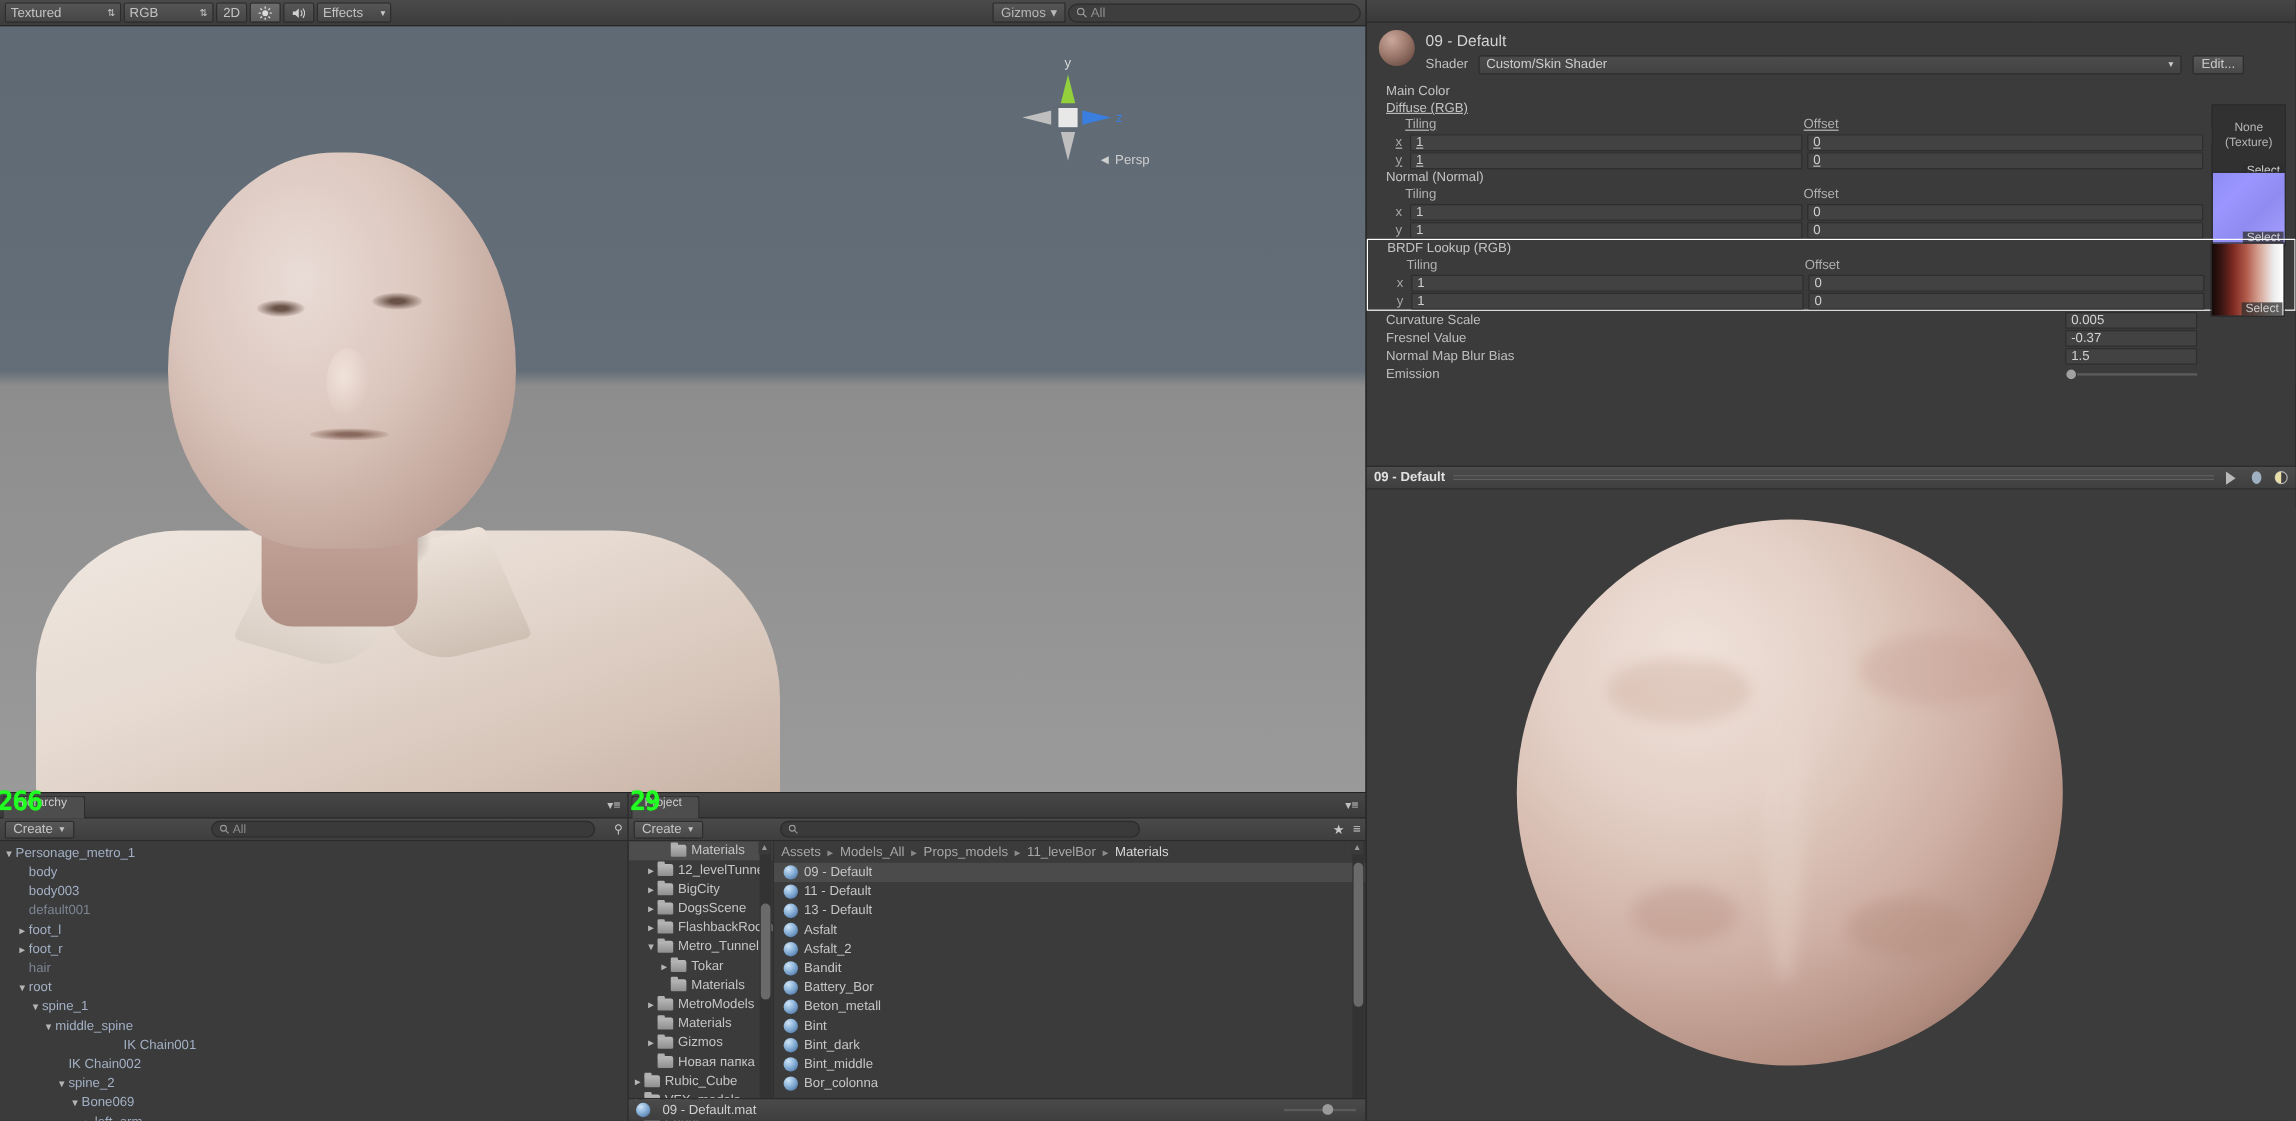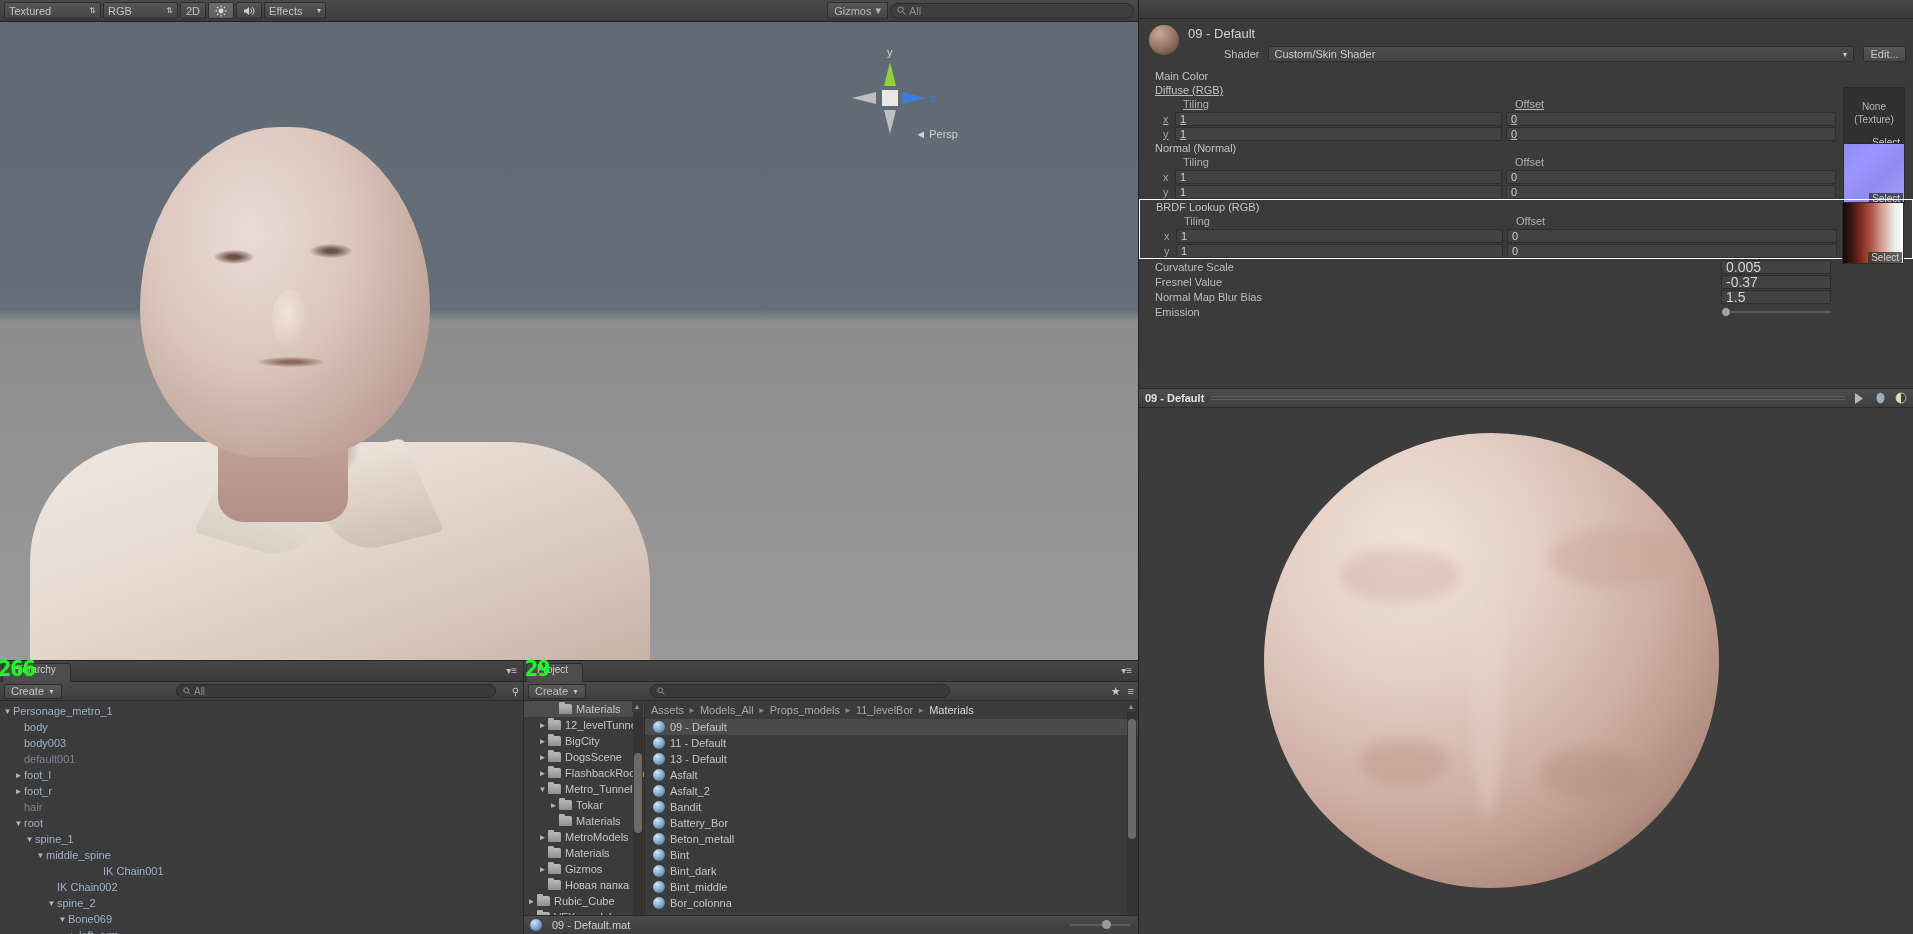--- a/index.html
+++ b/index.html
@@ -119,54 +119,54 @@
   
   .insp { position:absolute; left:1138px; top:0; width:775px; height:934px; background:#3b3b3b;
     border-left:1px solid #222; }
   .insp-tabrow { height:19px; background:linear-gradient(#464646,#3a3a3a); border-bottom:1px solid #2a2a2a; }
   .mat-header { display:flex; align-items:flex-start; gap:9px; padding:6px 8px 4px 10px;
     background:#3b3b3b; }
   .mat-thumb { width:30px; height:30px; border-radius:50%; flex:none;
     background:radial-gradient(circle at 35% 28%, #c9a79a 0%, #9e7a6d 45%, #6b4d44 85%); }
   .mat-title { color:#d2d2d2; font-size:13px; padding-top:1px; }
   .shader-row { display:flex; align-items:center; gap:9px; margin-top:5px; }
-  .shader-lbl { color:#c0c0c0; font-size:11px;margin-left:36px; }
+  .shader-lbl { color:#c0c0c0; font-size:11px; }
   .shader-pop { width:586px; height:16px; background:linear-gradient(#4b4b4b,#434343);
     border:1px solid #2d2d2d; border-radius:2px; display:flex; align-items:center;
     justify-content:space-between; padding:0 5px; color:#cdcdcd; font-size:11px; }
   .edit-btn { height:16px; padding:0 6px; display:flex; align-items:center;
     background:linear-gradient(#585858,#484848); border:1px solid #2d2d2d; border-radius:2px;
     color:#c8c8c8; font-size:11px; }
 
   .props { position:relative; padding:3px 0 0 0; background:#3b3b3b; }
   .prop-title { color:#c4c4c4; font-size:11px; padding-left:16px; height:14px; line-height:14px; }
   .tex-group { position:relative; }
   .tex-group.hl { border:1px solid #ffffff; }
   .subhdr { display:flex; color:#b0b0b0; font-size:11px; height:14px; line-height:14px; padding-left:32px; }
-  .subhdr .c1 { width:332px;margin-left:12px; }
+  .subhdr .c1 { width:332px; }
   .fieldrow { display:flex; align-items:center; height:15px; padding-left:24px; gap:4px; }
   .fieldrow .ax { width:8px; color:#a8a8a8; font-size:11px; }
   .fld { height:14px; background:#424242; border:1px solid #2e2e2e; border-radius:1px;
     display:flex; align-items:center; padding-left:4px; color:#cfcfcf; font-size:11px; }
   .fld.wide { width:327px; }
   .fld.off { width:330px; }
 
   .tex-slot { position:absolute; right:8px; width:62px; height:62px; border:1px solid #2a2a2a;
     background:#313131; }
   .tex-none { color:#b6b6b6; font-size:10px; text-align:center; padding-top:12px; line-height:13px; }
   .tex-sel { position:absolute; right:1px; bottom:0; color:#d0d0d0; font-size:10px;
     background:rgba(45,45,45,.75); padding:0 3px; }
   .color-swatch { position:absolute; right:26px; top:42px; width:44px; height:11px;
     background:#c6ada0; border:1px solid #282828; }
   .eyedrop { position:absolute; right:8px; top:40px; width:14px; height:14px; }
 
   .num-row { display:flex; align-items:center; height:15px; padding-left:16px; }
   .num-lbl { color:#bfbfbf; font-size:11px; width:566px; }
   .num-fld { width:110px; height:14px; background:#424242; border:1px solid #2e2e2e;
-    border-radius:1px; color:#d3d3d3; font-size:14px; padding-left:4px; line-height:13px; }
+    border-radius:1px; color:#d3d3d3; font-size:11px; padding-left:4px; line-height:13px; }
   .emis-slider { width:110px; height:14px; position:relative; display:flex; align-items:center; }
   .es-track { position:absolute; left:0; right:0; height:2px; background:#5c5c5c; }
   .es-knob { position:absolute; left:0; width:10px; height:10px; background:#a2a2a2;
     border-radius:50%; border:1px solid #3a3a3a; }
 
   .preview-bar { position:absolute; left:0; top:388px; width:775px; height:20px;
     background:linear-gradient(#4c4c4c,#3f3f3f); border-top:1px solid #2b2b2b;
     border-bottom:1px solid #2b2b2b; display:flex; align-items:center; padding:0 6px; gap:7px; }
   .pv-title { color:#e2e2e2; font-size:11px; font-weight:bold; }
   .pv-rule { flex:1; height:4px; border-top:1px solid #5f5f5f; border-bottom:1px solid #5f5f5f; }

